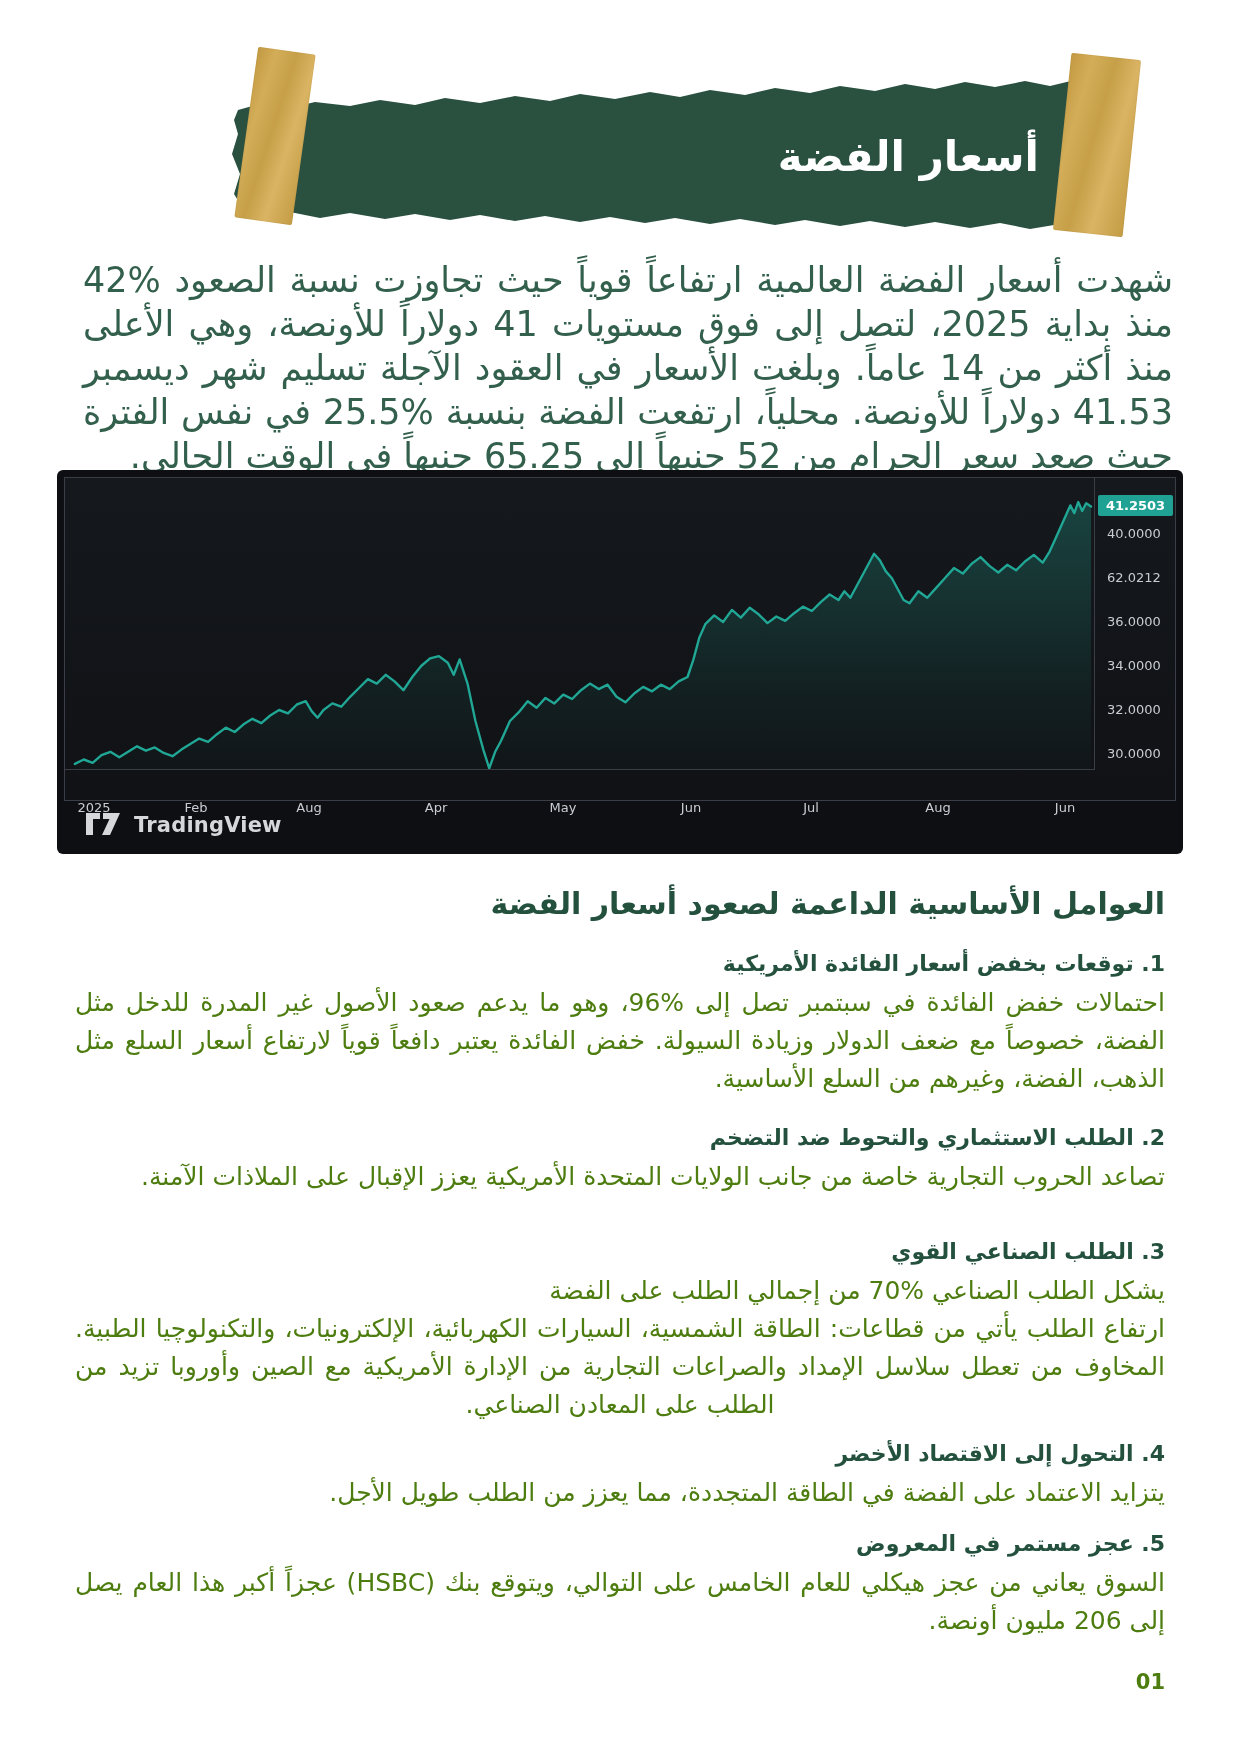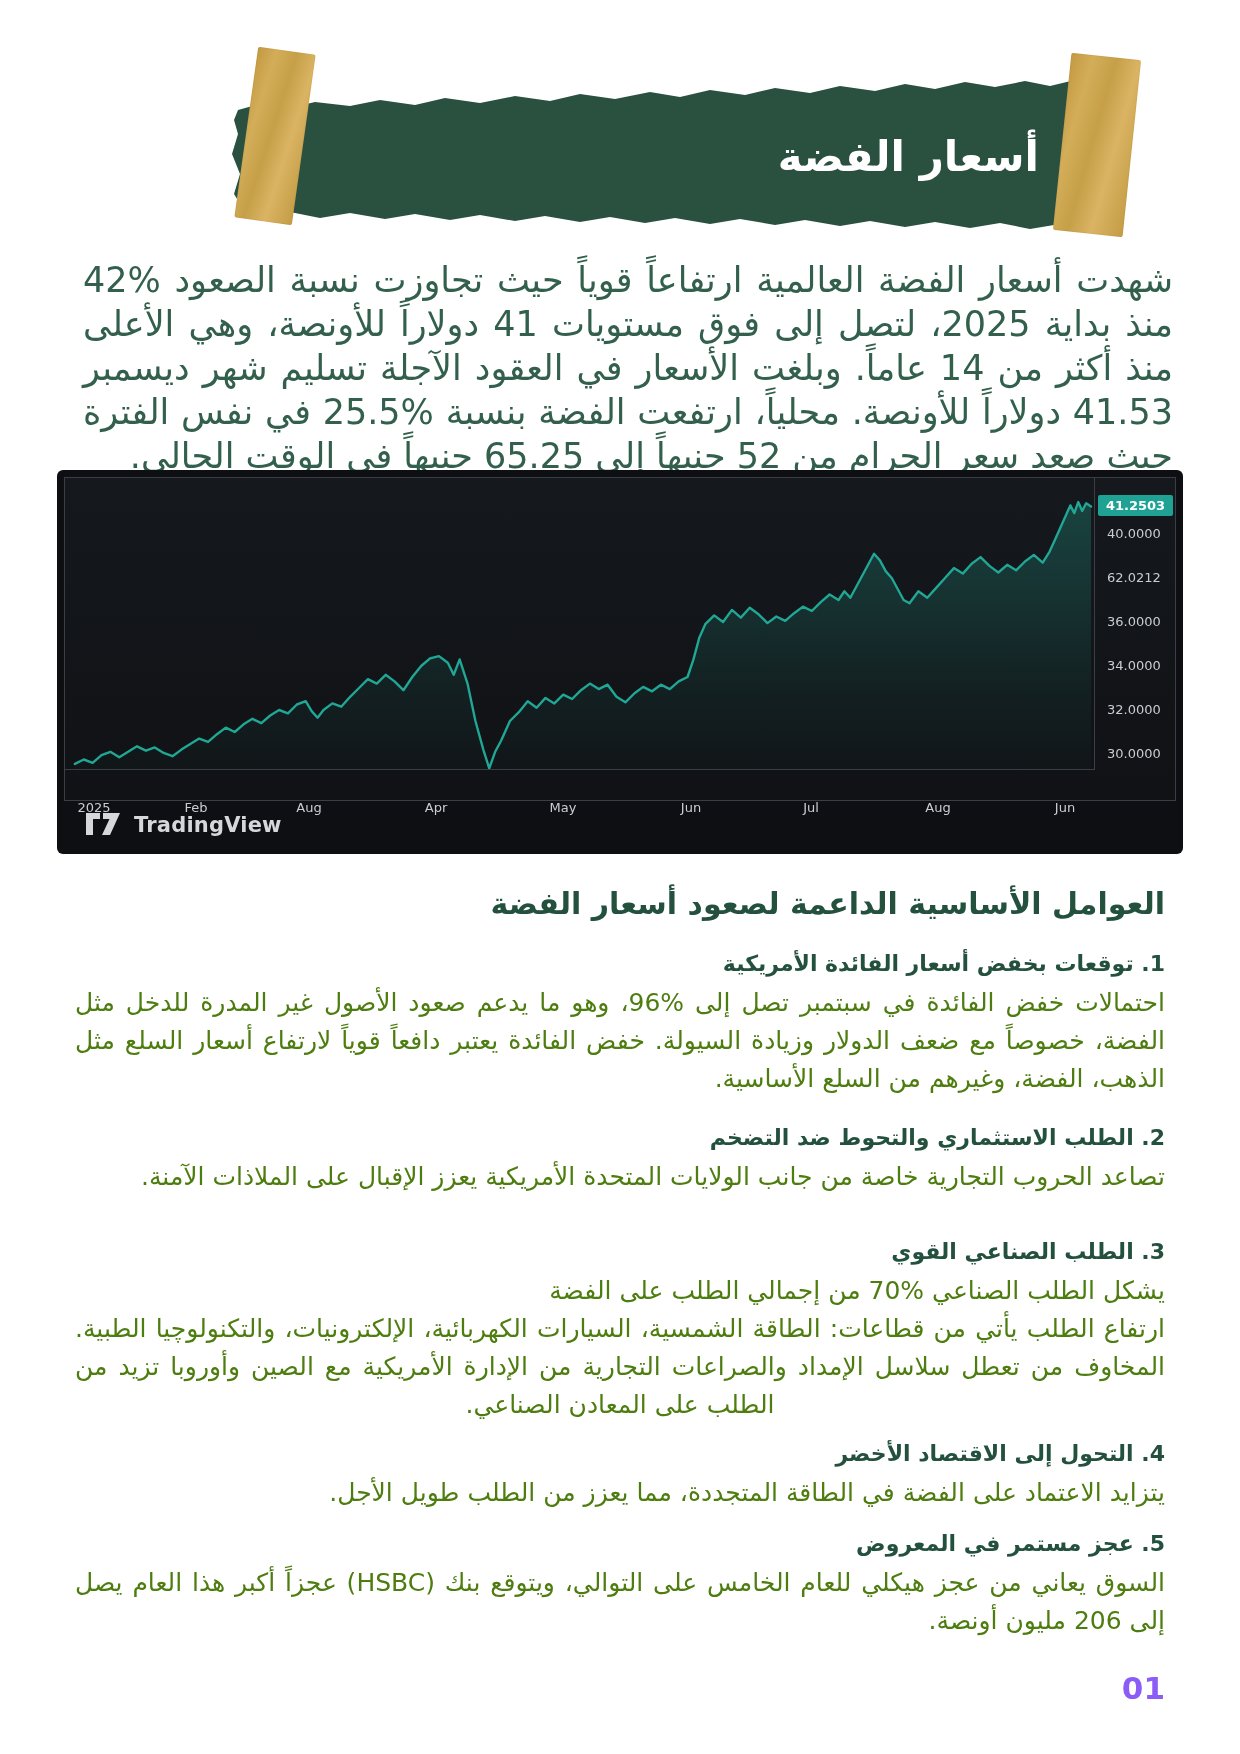--- a/index.html
+++ b/index.html
@@ -43,21 +43,21 @@
   .main-heading{
     position:absolute;left:75px;top:884px;width:1090px;margin:0;
     direction:rtl;text-align:right;font-size:30px;font-weight:bold;color:#24513e;line-height:40px;
   }
   .factor{position:absolute;left:75px;width:1090px;direction:rtl;}
   .factor h3{margin:0 0 2px 0;font-size:22px;line-height:36px;font-weight:bold;color:#24513e;text-align:right;}
   .factor p{margin:0;font-size:25px;line-height:38px;color:#4d7c0f;text-align:justify;text-align-last:right;}
   .factor p.tal-center{text-align-last:center;}
   .f1{top:946px;} .f2{top:1120px;} .f3{top:1234px;} .f4{top:1436px;} .f5{top:1526px;}
   
-  .page-number{position:absolute;right:75px;top:1670px;font-size:31px;font-weight:bold;color:#8b5cf6;}
+  .page-number{position:absolute;right:75px;top:1670px;font-size:21px;font-weight:bold;color:#4d7c0f;}
 </style>
 </head>
 <body>
 
 <div class="page">
 
   <svg class="brush-svg" viewBox="0 0 876 156" preserveAspectRatio="none">
     <path fill="#2a5140" d="
       M8,34 L30,28 55,33 85,26 120,30 150,24 185,29 215,22 250,27 285,20 320,25
       350,18 385,23 420,16 450,21 480,14 515,19 545,12 580,17 610,10 645,15

